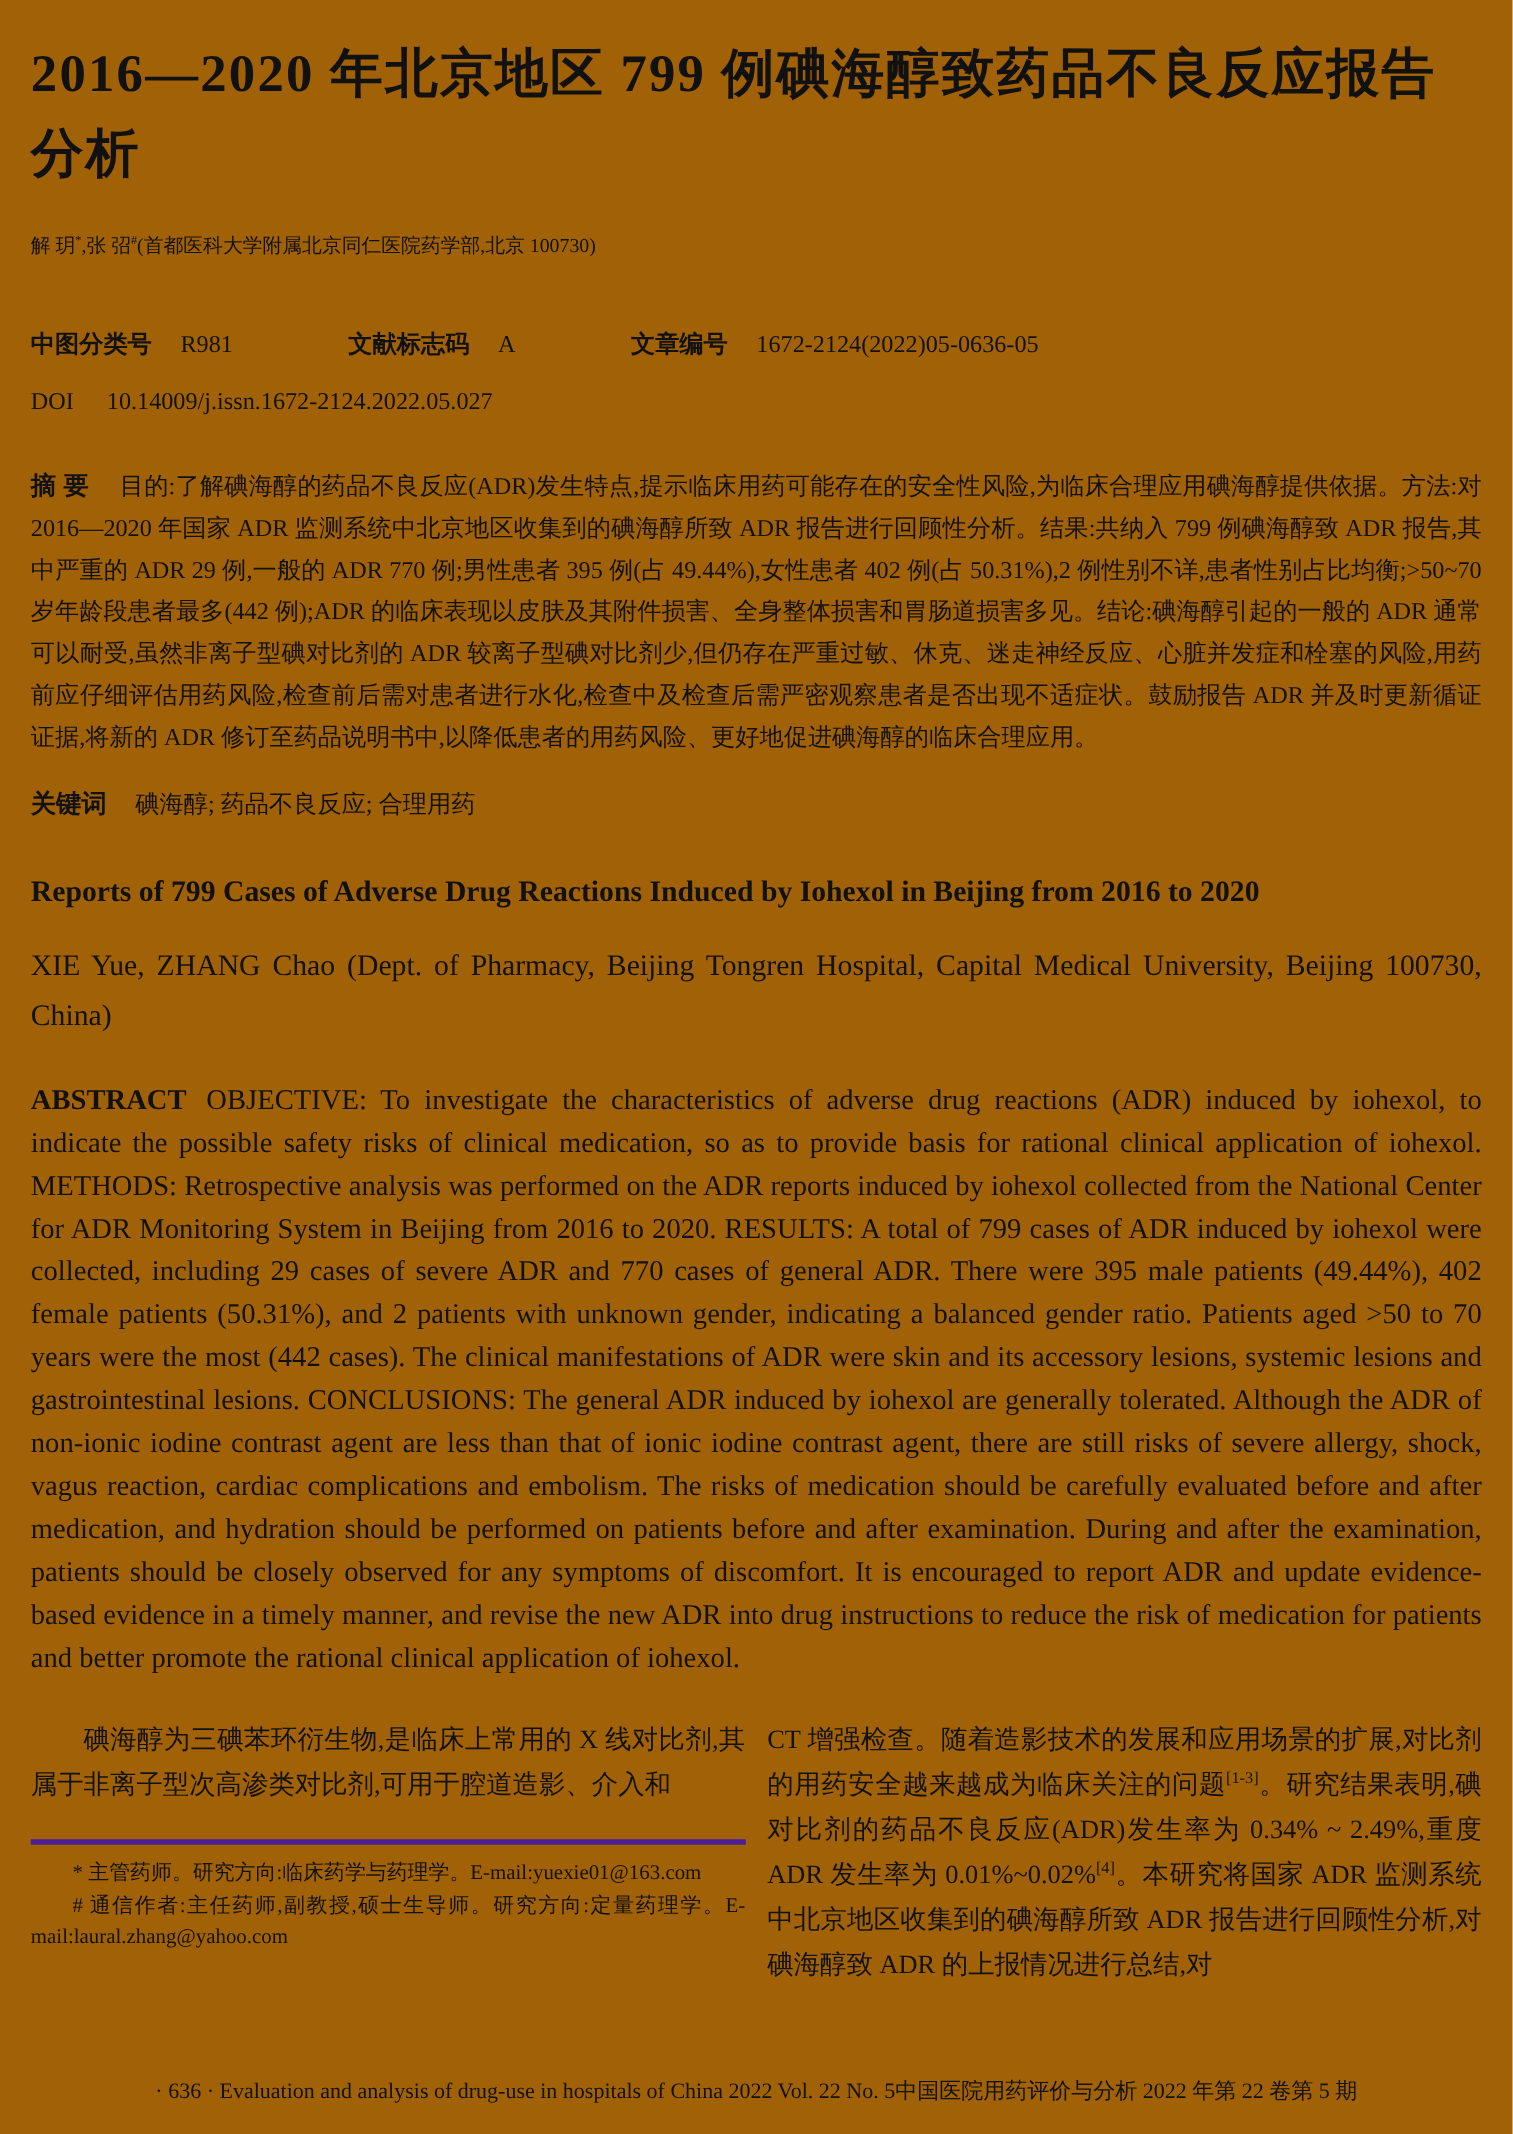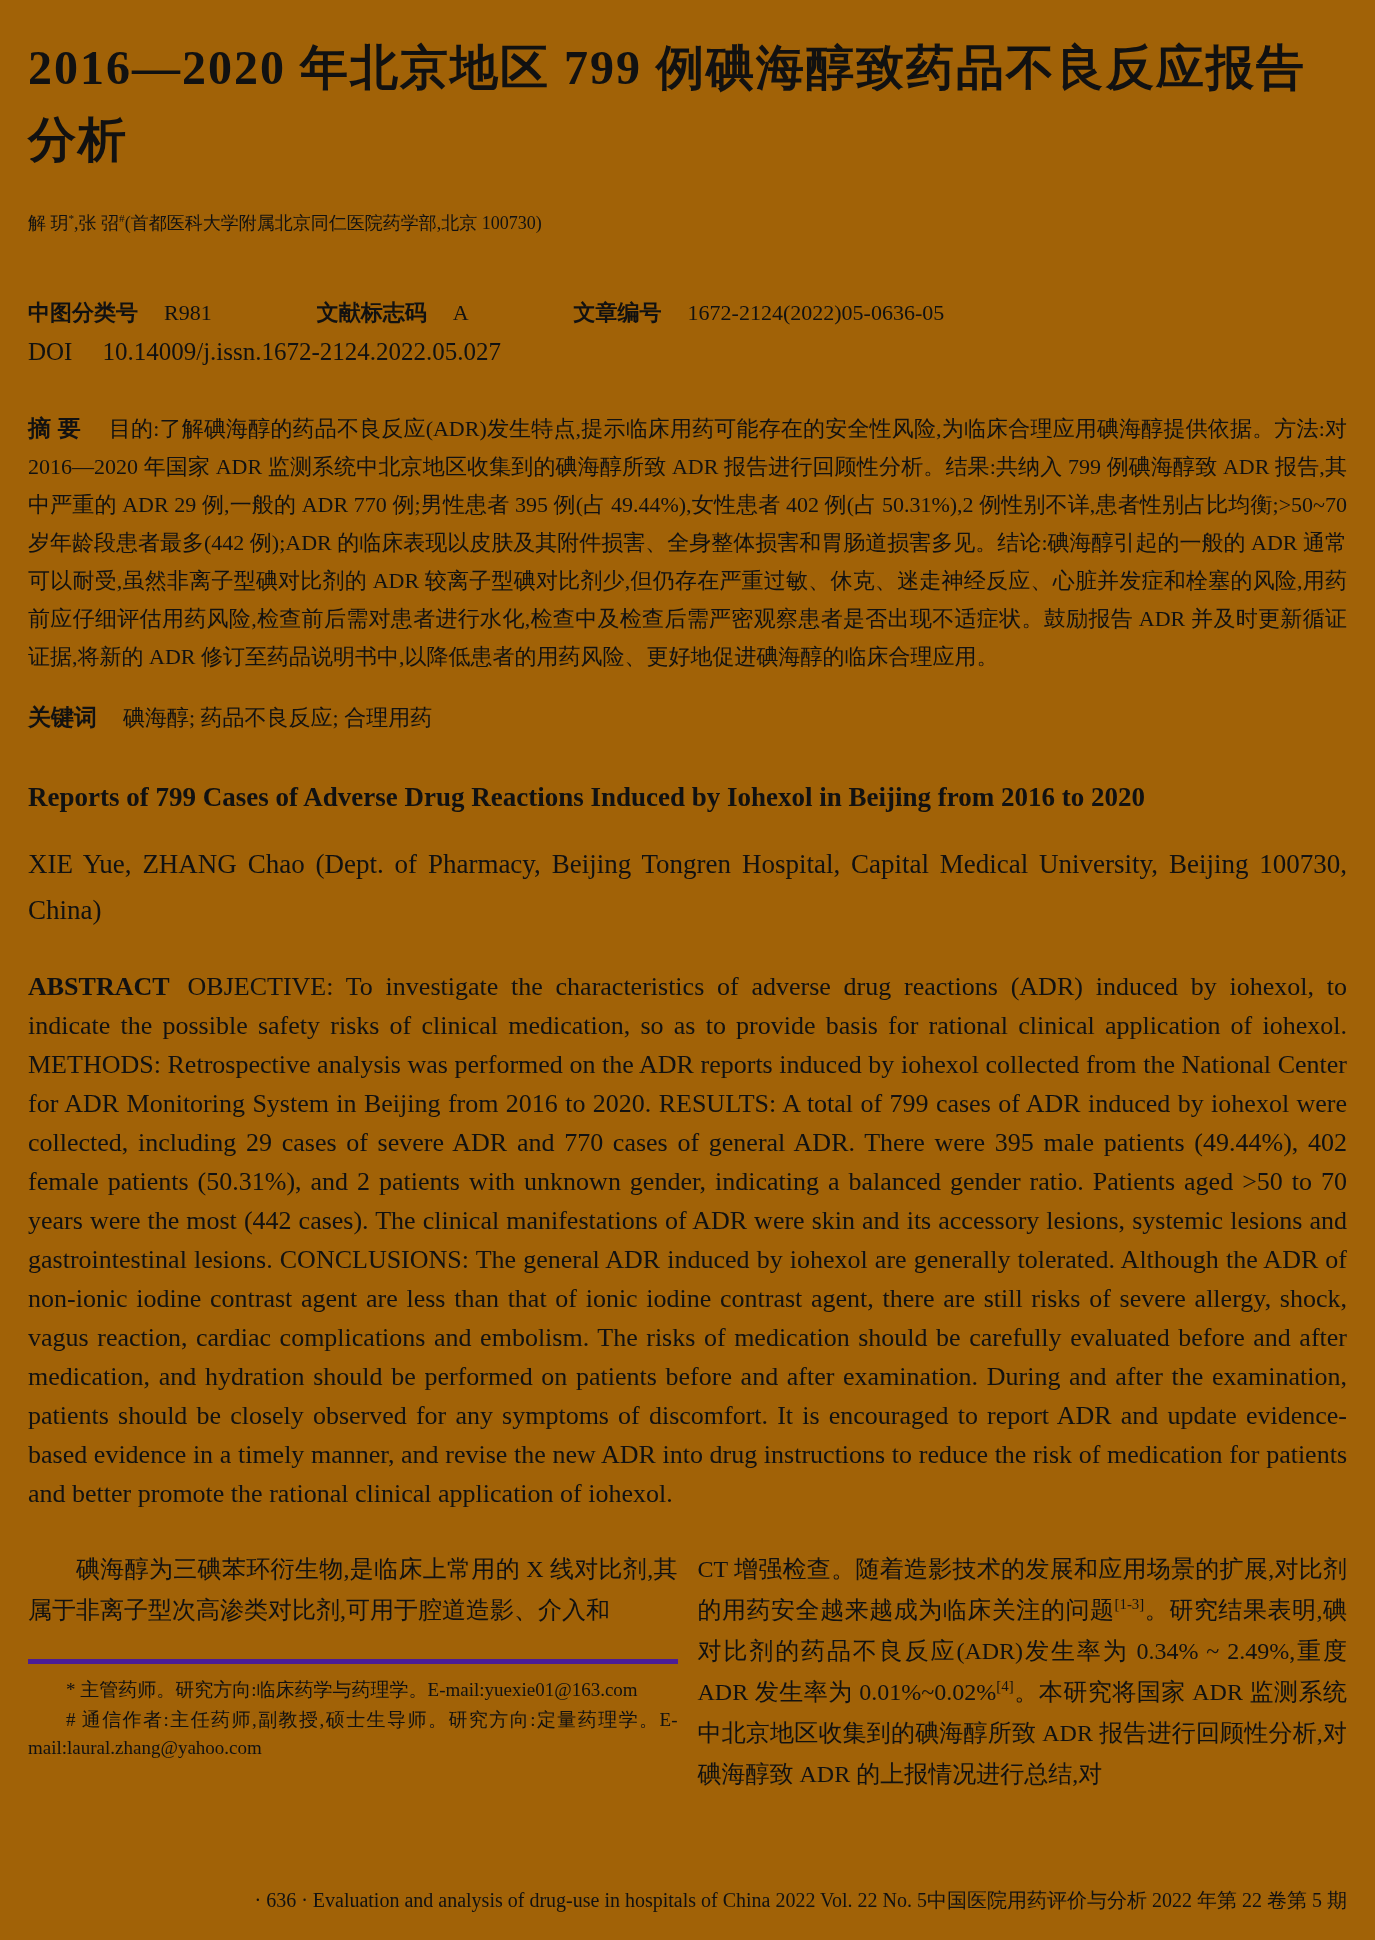--- a/index.html
+++ b/index.html
@@ -35,21 +35,21 @@
     display: flex;
     align-items: baseline;
   }
   .meta-pair { margin-right: 105px; white-space: nowrap; }
   .meta-pair:last-child { margin-right: 0; }
   .label-hei {
     font-family: "Liberation Sans", "DejaVu Sans", sans-serif;
     font-weight: bold;
   }
   .meta-pair .label-hei { margin-right: 26px; }
-  .doi-row { margin-top: 9px; font-size: 25px; line-height: 30px; }
+  .doi-row { margin-top: 22px; font-size: 22px; line-height: 30px; }
   .doi-row .doi-label { margin-right: 30px; }
   .abstract-zh {
     margin-top: 42px;
     font-size: 22px;
     line-height: 38px;
     text-align: justify;
   }
   .abstract-zh .label-hei { margin-right: 28px; font-size: 23px; }
   .keywords-zh {
     font-size: 22px;
@@ -107,21 +107,21 @@
     line-height: 28px;
     text-indent: 2em;
     text-align: justify;
   }
   .footer {
     position: absolute;
     left: 28px;
     right: 28px;
     bottom: 26px;
     display: flex;
-    justify-content: flex-end;
+    justify-content: center;
     align-items: baseline;
     font-size: 20px;
   }
 </style>
 </head>
 <body>
 
 <div class="page">
 
   <h1 class="title-zh">2016—2020 年北京地区 799 例碘海醇致药品不良反应报告分析</h1>

